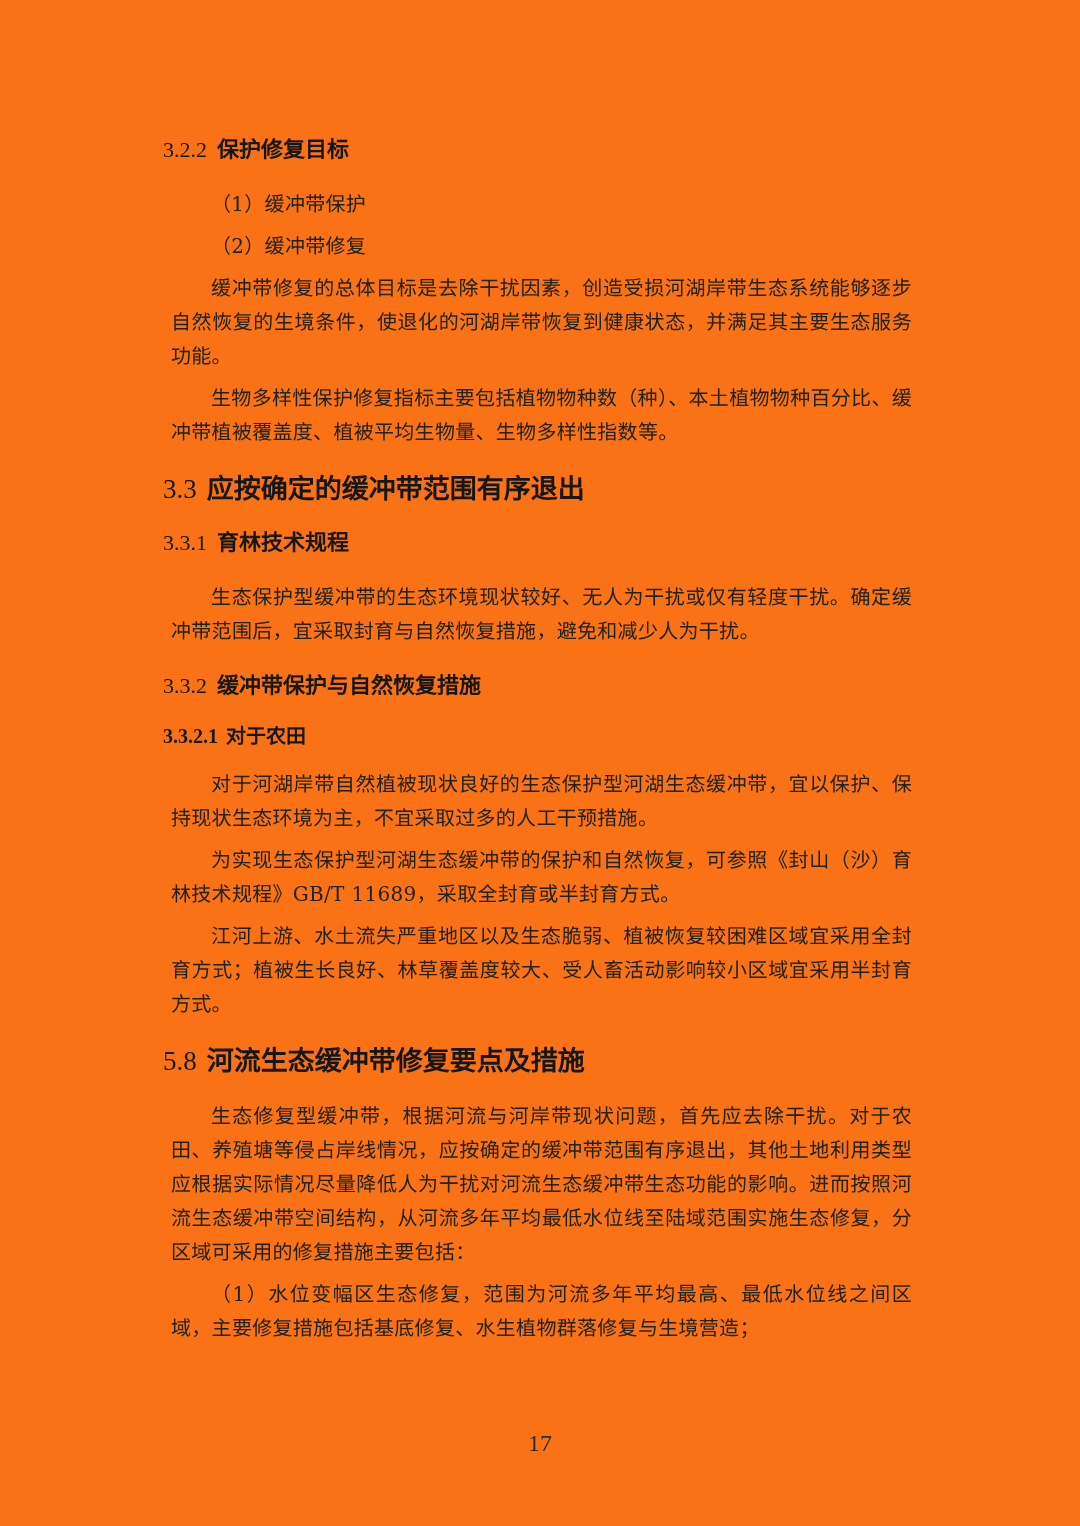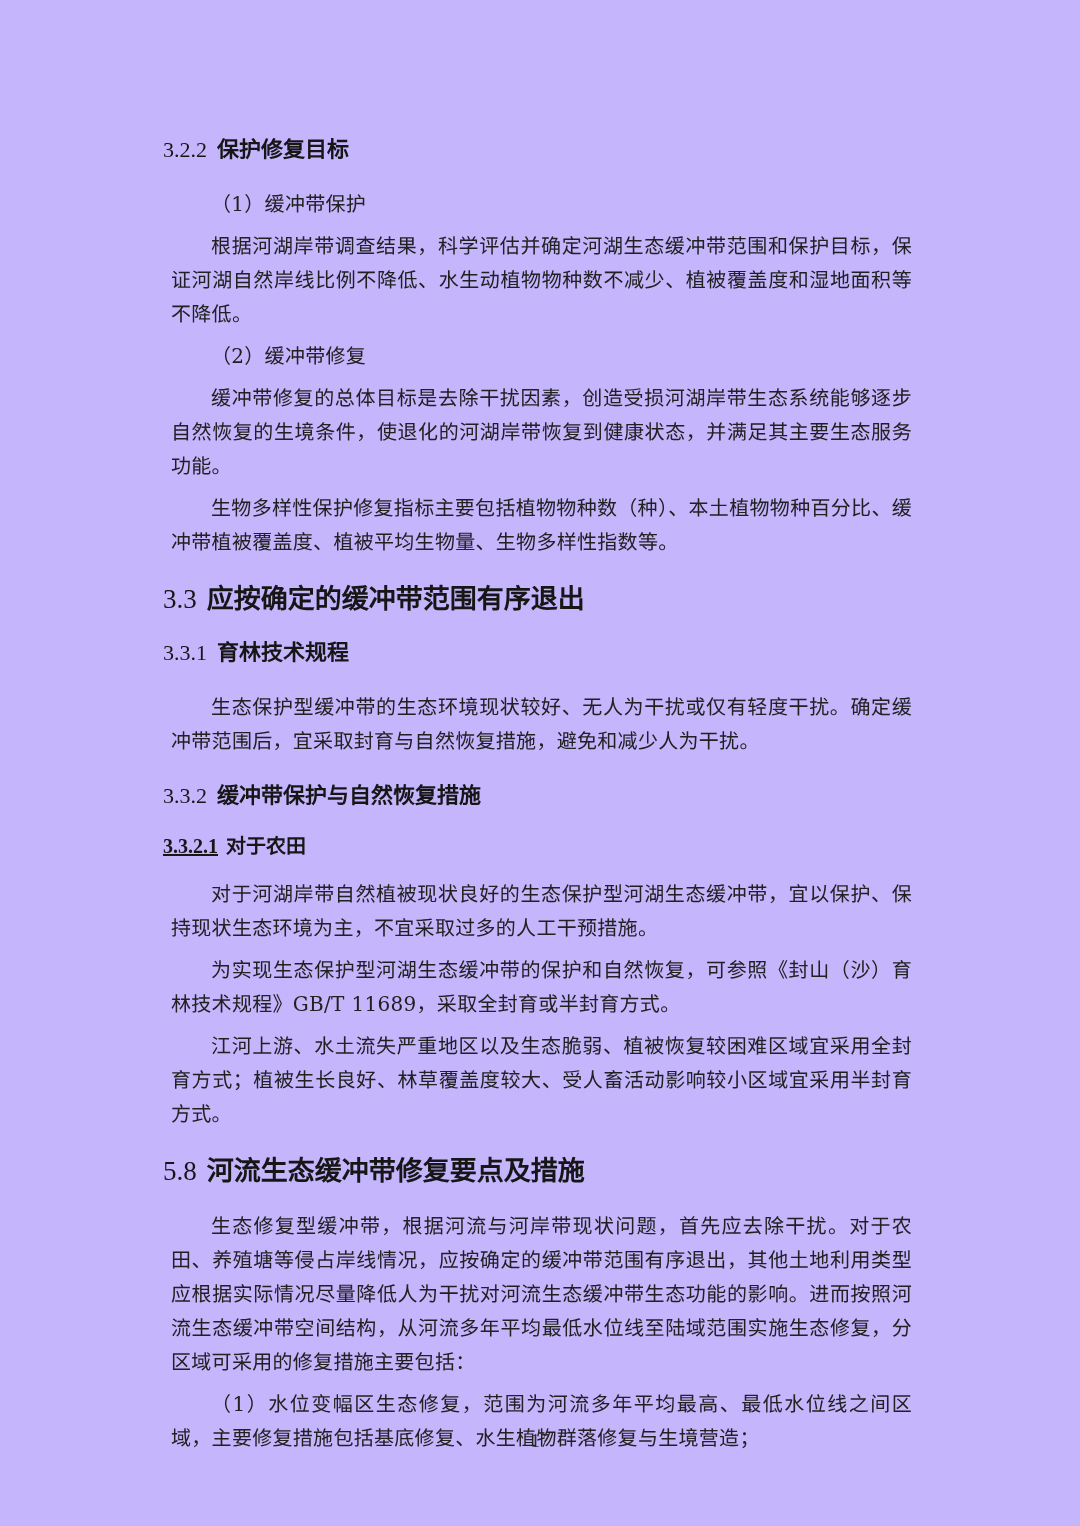--- a/index.html
+++ b/index.html
@@ -5,21 +5,21 @@
   html, body {
     margin: 0;
     padding: 0;
     background: #ffffff;
   }
   .page {
     position: relative;
     width: 1080px;
     height: 1526px;
     margin: 0 auto;
-    background: #c4b5fd;
+    background: #f97316;
     overflow: hidden;
     color: #212121;
   }
   .doc-body {
     box-sizing: border-box;
     padding: 112px 160px 0 163px;
   }
   
   p.para {
     margin: 8px;
@@ -40,42 +40,41 @@
     margin: 0;
   }
   h2.sec { font-size: 27px; line-height: 32px; margin: 24px 0 22px; }
   h3.sec { font-size: 22px; line-height: 28px; margin: 24px 0 23px; }
   h4.sec { font-size: 20px; line-height: 26px; margin: 18px 0 18px; }
   .hnum {
     font-family: "Liberation Serif", "DejaVu Serif", serif;
     margin-right: 10px;
   }
   h2.sec .hnum, h3.sec .hnum { font-weight: 400; }
-  h4.sec .hnum { font-weight: 700; margin-right: 8px; text-decoration: underline; }
+  h4.sec .hnum { font-weight: 700; margin-right: 8px; }
   .footer {
     position: absolute;
     top: 1430px;
     left: 0;
     width: 100%;
     text-align: center;
     font-family: "Liberation Serif", "DejaVu Serif", serif;
-    font-size: 19px;
+    font-size: 24px;
     color: #2b2b2b;
   }
 </style>
 </head>
 <body>
 
 <div class="page">
   <div class="doc-body">
 
     <h3 class="sec"><span class="hnum">3.2.2</span><span class="htitle">保护修复目标</span></h3>
 
     <p class="para">（1）缓冲带保护</p>
-    <p class="para">根据河湖岸带调查结果，科学评估并确定河湖生态缓冲带范围和保护目标，保证河湖自然岸线比例不降低、水生动植物物种数不减少、植被覆盖度和湿地面积等不降低。</p>
     <p class="para">（2）缓冲带修复</p>
     <p class="para">缓冲带修复的总体目标是去除干扰因素，创造受损河湖岸带生态系统能够逐步自然恢复的生境条件，使退化的河湖岸带恢复到健康状态，并满足其主要生态服务功能。</p>
     <p class="para">生物多样性保护修复指标主要包括植物物种数（种）、本土植物物种百分比、缓冲带植被覆盖度、植被平均生物量、生物多样性指数等。</p>
 
     <h2 class="sec"><span class="hnum">3.3</span><span class="htitle">应按确定的缓冲带范围有序退出</span></h2>
 
     <h3 class="sec"><span class="hnum">3.3.1</span><span class="htitle">育林技术规程</span></h3>
 
     <p class="para">生态保护型缓冲带的生态环境现状较好、无人为干扰或仅有轻度干扰。确定缓冲带范围后，宜采取封育与自然恢复措施，避免和减少人为干扰。</p>
 

